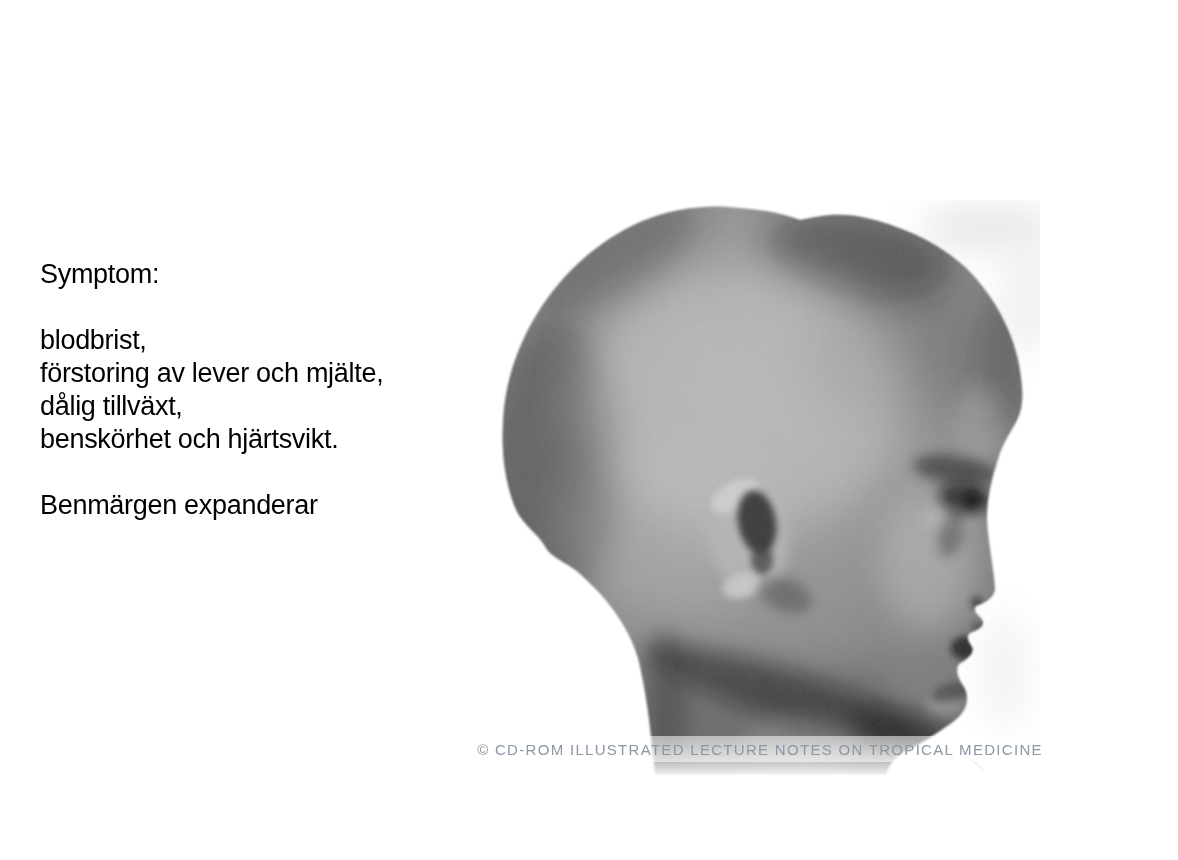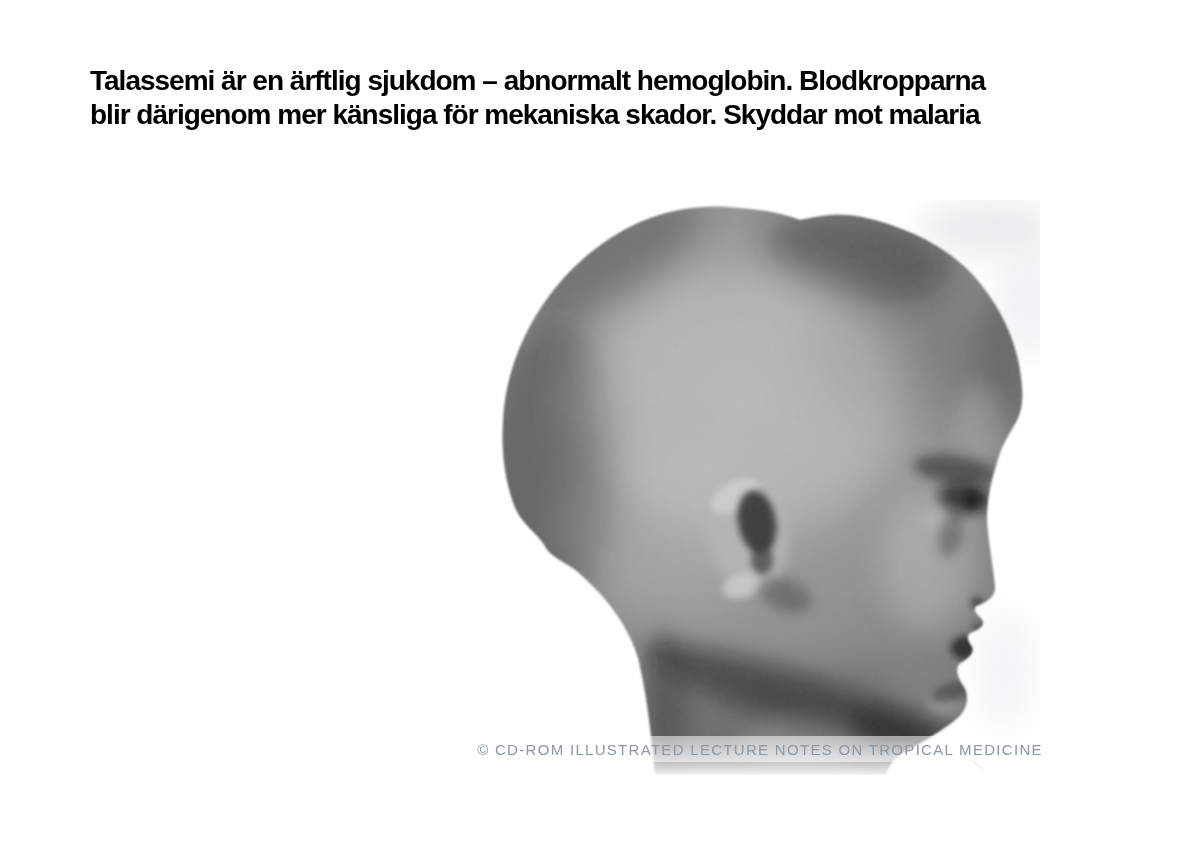--- a/index.html
+++ b/index.html
@@ -34,25 +34,29 @@
   .caption-band figcaption {
     font-size: 15px; letter-spacing: 1.3px; color: #8b97a3;
     white-space: nowrap;
   }
 </style>
 </head>
 <body>
 
 <main class="slide">
 
-  <header class="title">
-    <div>Talassemi är en ärftlig sjukdom – abnormalt hemoglobin. Blodkropparna</div>
-    <div>blir därigenom mer känsliga för mekaniska skador. Skyddar mot malaria</div>
-  </header>
 
+  <section class="symptoms">
+    <p class="heading">Symptom:</p>
+    <p>blodbrist,</p>
+    <p>förstoring av lever och mjälte,</p>
+    <p>dålig tillväxt,</p>
+    <p>benskörhet och hjärtsvikt.</p>
+    <p class="note">Benmärgen expanderar</p>
+  </section>
 
   <figure class="photo">
     <svg width="540" height="575" viewBox="0 0 540 575" role="img" aria-label="child profile photo">
       <defs>
         <radialGradient id="skin" cx="0.44" cy="0.36" r="0.78">
           <stop offset="0" stop-color="#a4a4a4"></stop>
           <stop offset="0.45" stop-color="#909090"></stop>
           <stop offset="0.75" stop-color="#787878"></stop>
           <stop offset="1" stop-color="#5d5d5d"></stop>
         </radialGradient>

